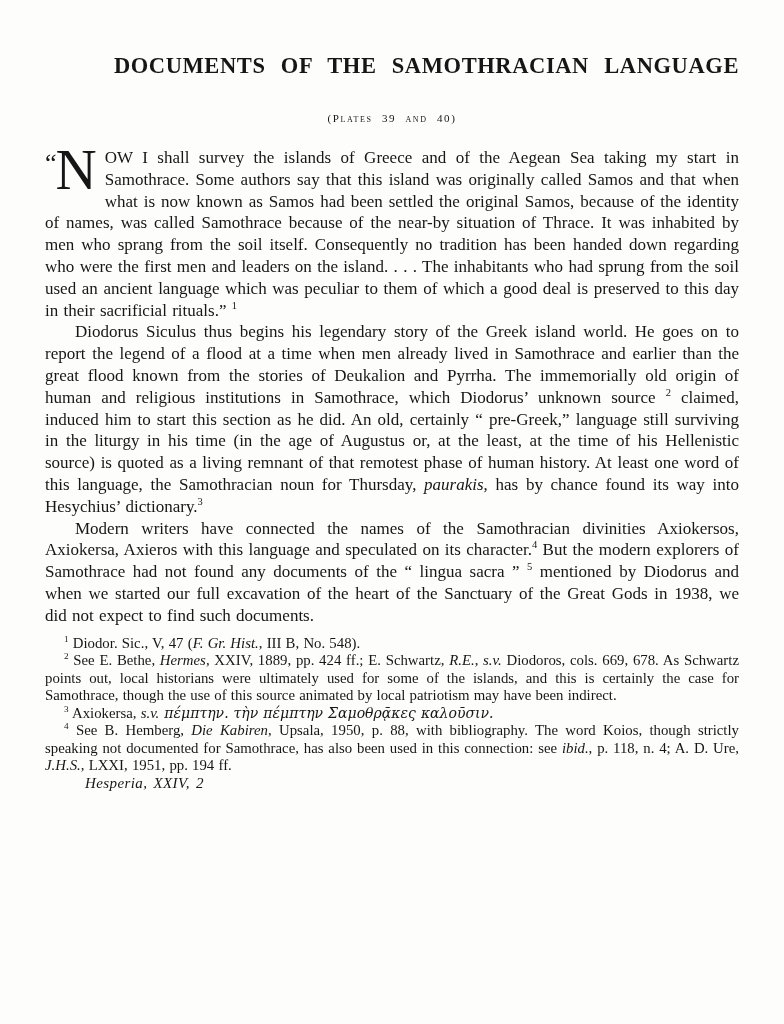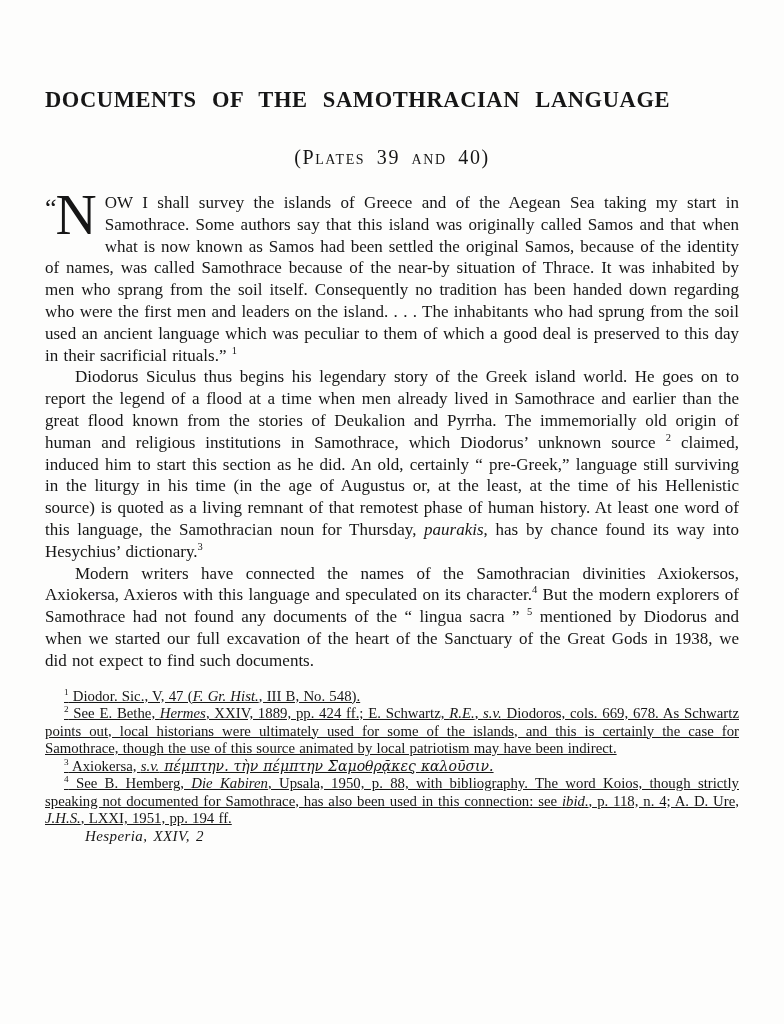--- a/index.html
+++ b/index.html
@@ -13,33 +13,33 @@
     height: 1024px;
     box-sizing: border-box;
     padding: 0 45px;
     overflow: hidden;
     background: #fdfdfc;
     color: #161616;
     font-family: "Liberation Serif", "DejaVu Serif", serif;
   }
   .title {
     margin: 0;
-    padding-top: 87px;
-    text-align: left;
+    padding-top: 53px;
+    text-align: right;
     font-size: 22.5px;
     font-weight: 600;
     letter-spacing: 0.6px;
     word-spacing: 9px;
     white-space: nowrap;
   }
   .plates {
     margin-top: 33px;
     text-align: center;
     font-variant: small-caps;
-    font-size: 20px;
+    font-size: 11px;
     letter-spacing: 1.6px;
     word-spacing: 5px;
   }
   .article {
     margin-top: 23px;
   }
   .article p {
     margin: 0;
     font-size: 17px;
     line-height: 21.8px;
@@ -72,22 +72,21 @@
     line-height: 0;
     vertical-align: super;
   }
   .it { font-style: italic; }
   .greek {
     font-style: italic;
     font-family: "DejaVu Serif", "Liberation Serif", serif;
     font-size: 95%;
   }
   .footnotes {
-    margin-top: 16px;
-    text-decoration: underline;
+    margin-top: 8px;
   }
   .footnotes p {
     margin: 0;
     font-size: 14.8px;
     line-height: 17.5px;
     text-align: justify;
     text-indent: 19px;
     word-spacing: 0.5px;
   }
   .footer {

